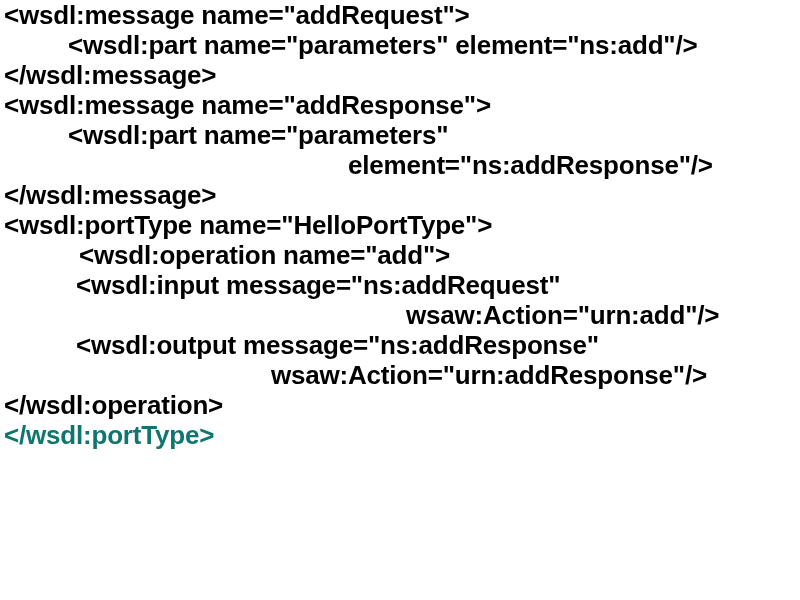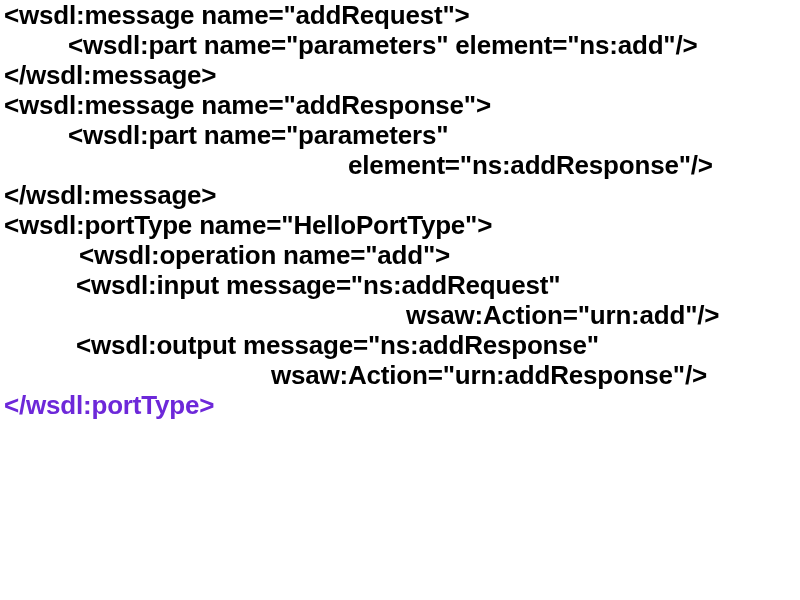--- a/index.html
+++ b/index.html
@@ -62,15 +62,16 @@
       <div class="code-line ind-0" style="color: rgb(0, 0, 0);"><span class="line-text">&lt;wsdl:message name="addResponse"&gt;</span></div>
       <div class="code-line ind-1" style="color: rgb(0, 0, 0);"><span class="line-text">&lt;wsdl:part name="parameters"</span></div>
       <div class="code-line ind-4" style="color: rgb(0, 0, 0);"><span class="line-text">element="ns:addResponse"/&gt;</span></div>
       <div class="code-line ind-0" style="color: rgb(0, 0, 0);"><span class="line-text">&lt;/wsdl:message&gt;</span></div>
       <div class="code-line ind-0" style="color: rgb(0, 0, 0);"><span class="line-text">&lt;wsdl:portType name="HelloPortType"&gt;</span></div>
       <div class="code-line ind-2" style="color: rgb(0, 0, 0);"><span class="line-text">&lt;wsdl:operation name="add"&gt;</span></div>
       <div class="code-line ind-1b" style="color: rgb(0, 0, 0);"><span class="line-text">&lt;wsdl:input message="ns:addRequest"</span></div>
       <div class="code-line ind-5" style="color: rgb(0, 0, 0);"><span class="line-text">wsaw:Action="urn:add"/&gt;</span></div>
       <div class="code-line ind-1b" style="color: rgb(0, 0, 0);"><span class="line-text">&lt;wsdl:output message="ns:addResponse"</span></div>
       <div class="code-line ind-3" style="color: rgb(0, 0, 0);"><span class="line-text">wsaw:Action="urn:addResponse"/&gt;</span></div>
-      <div class="code-line ind-0" style="color: #6d28d9;"><span class="line-text">&lt;/wsdl:portType&gt;</span></div>
+      <div class="code-line ind-0" style="color: rgb(0, 0, 0);"><span class="line-text">&lt;/wsdl:operation&gt;</span></div>
+      <div class="code-line ind-0" style="color: #0f766e;"><span class="line-text">&lt;/wsdl:portType&gt;</span></div>
     </div>
 </div>
 
 </body></html>

